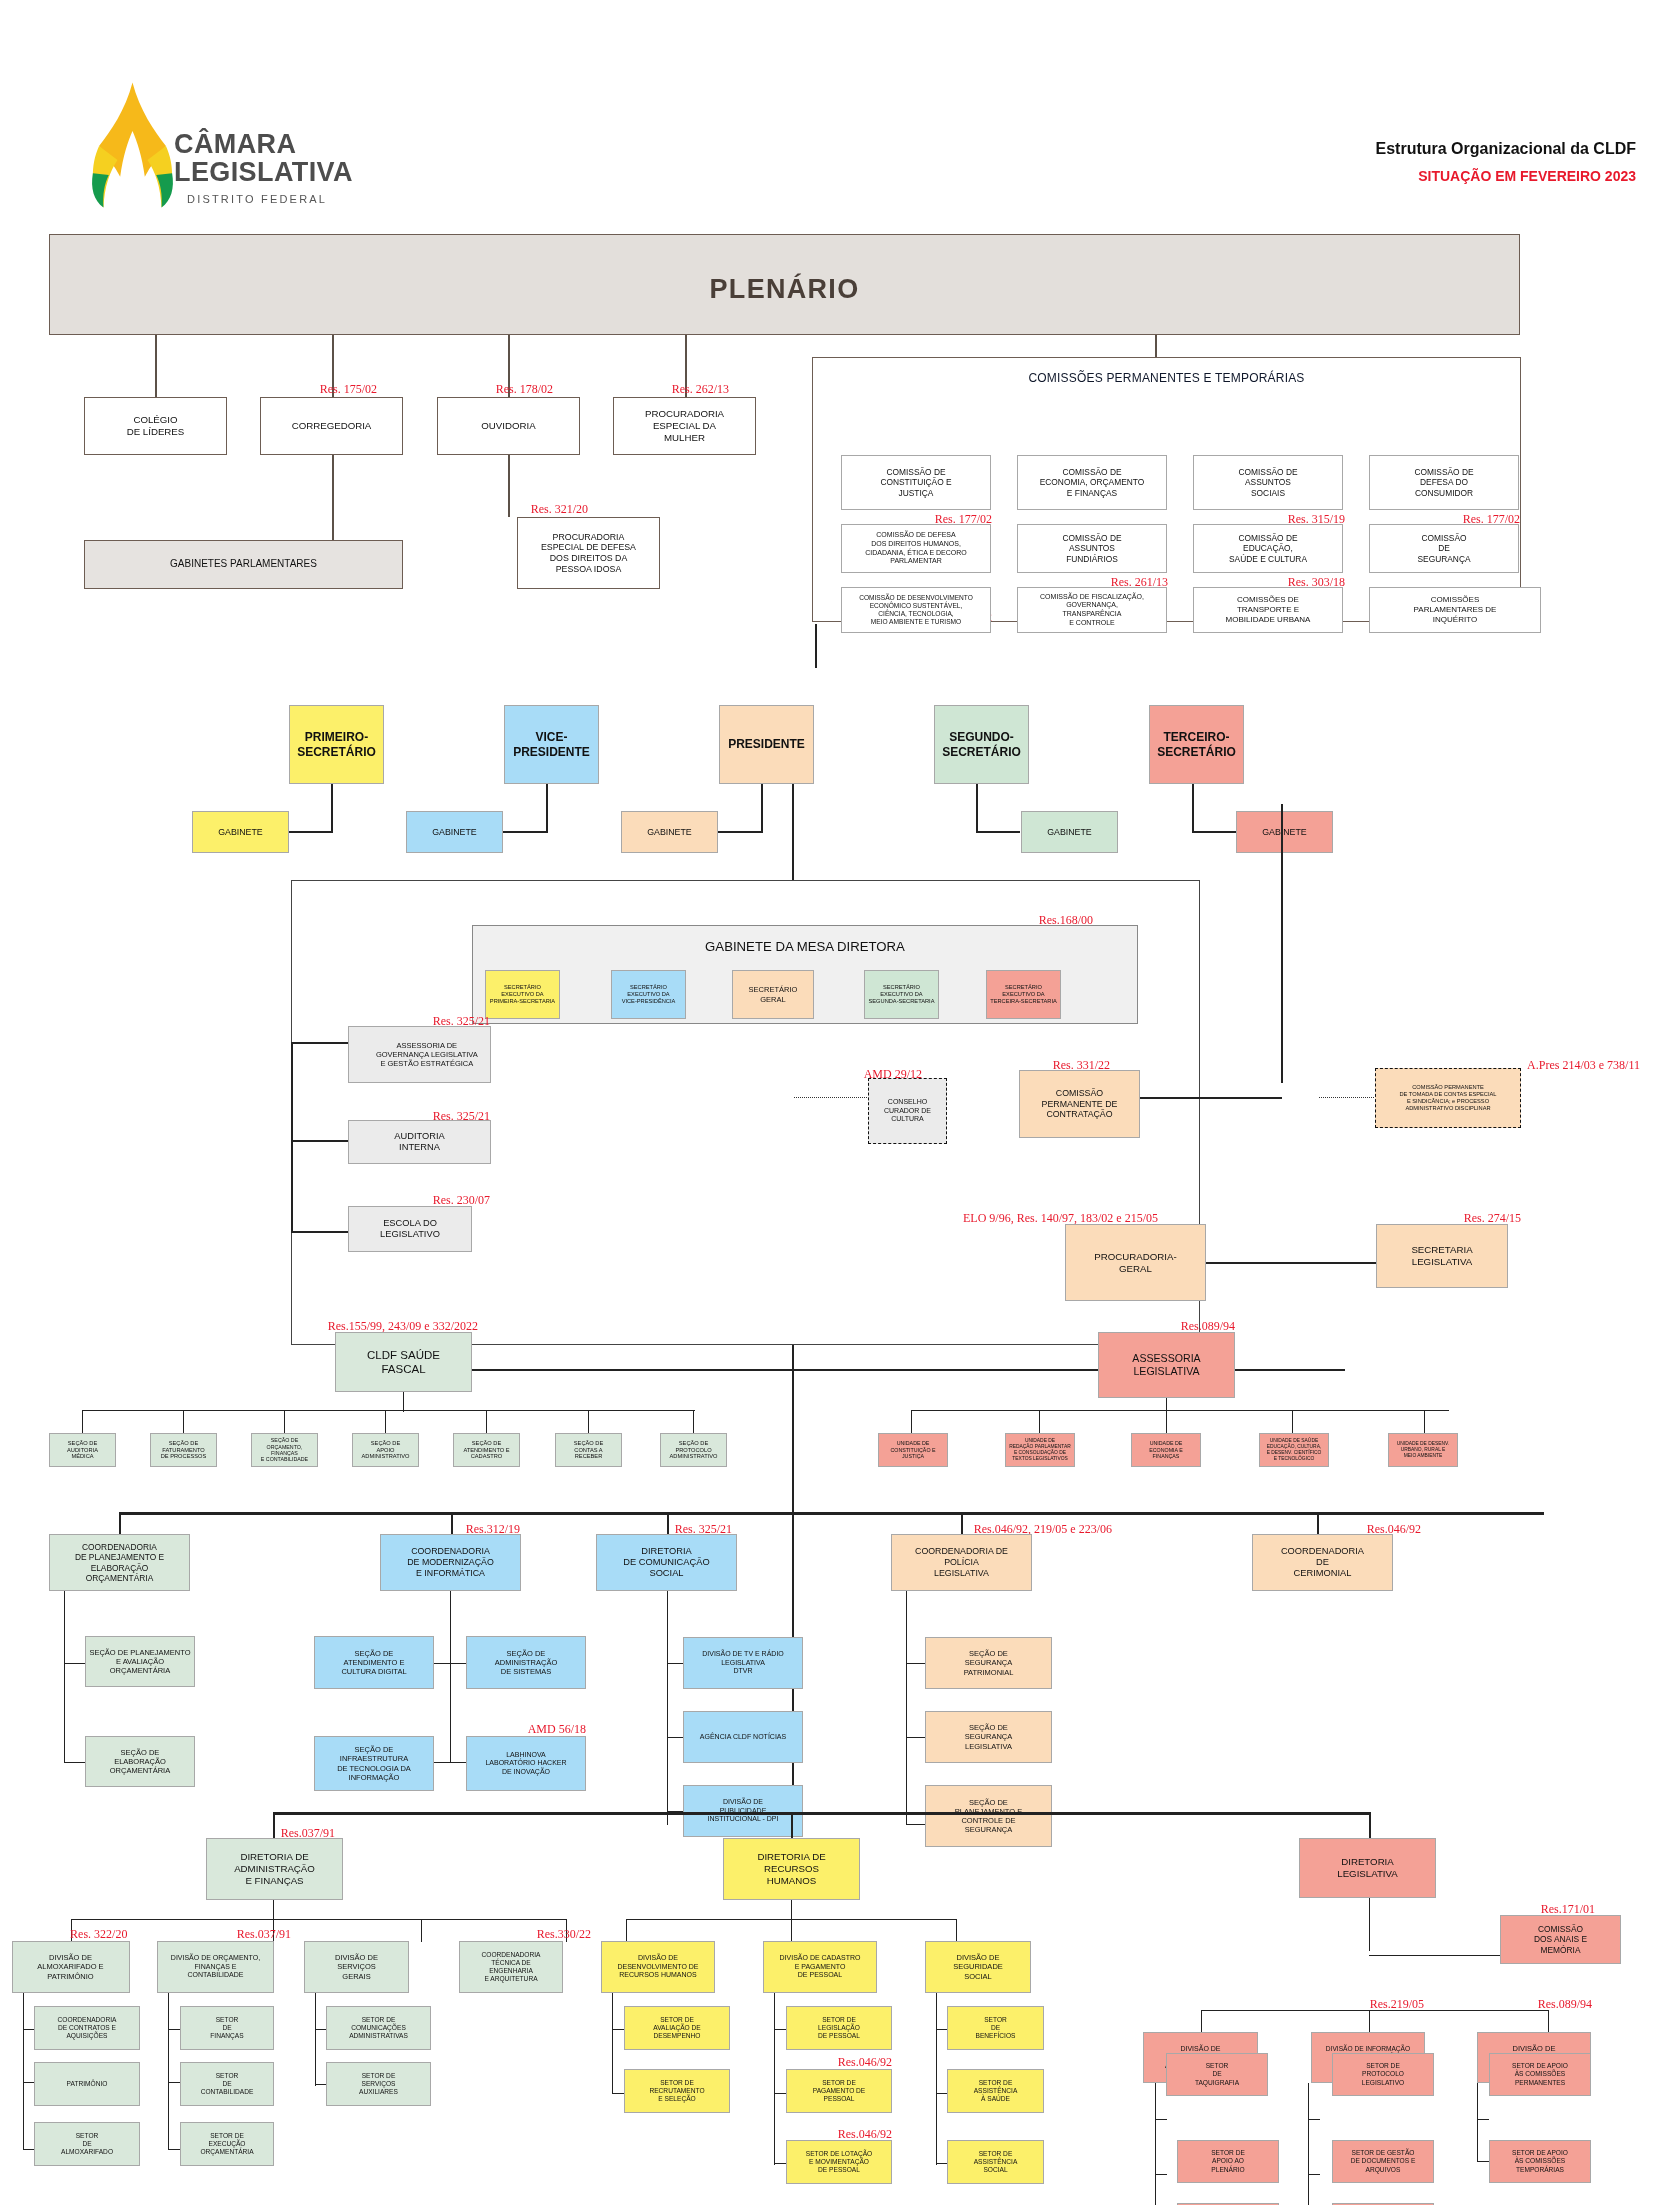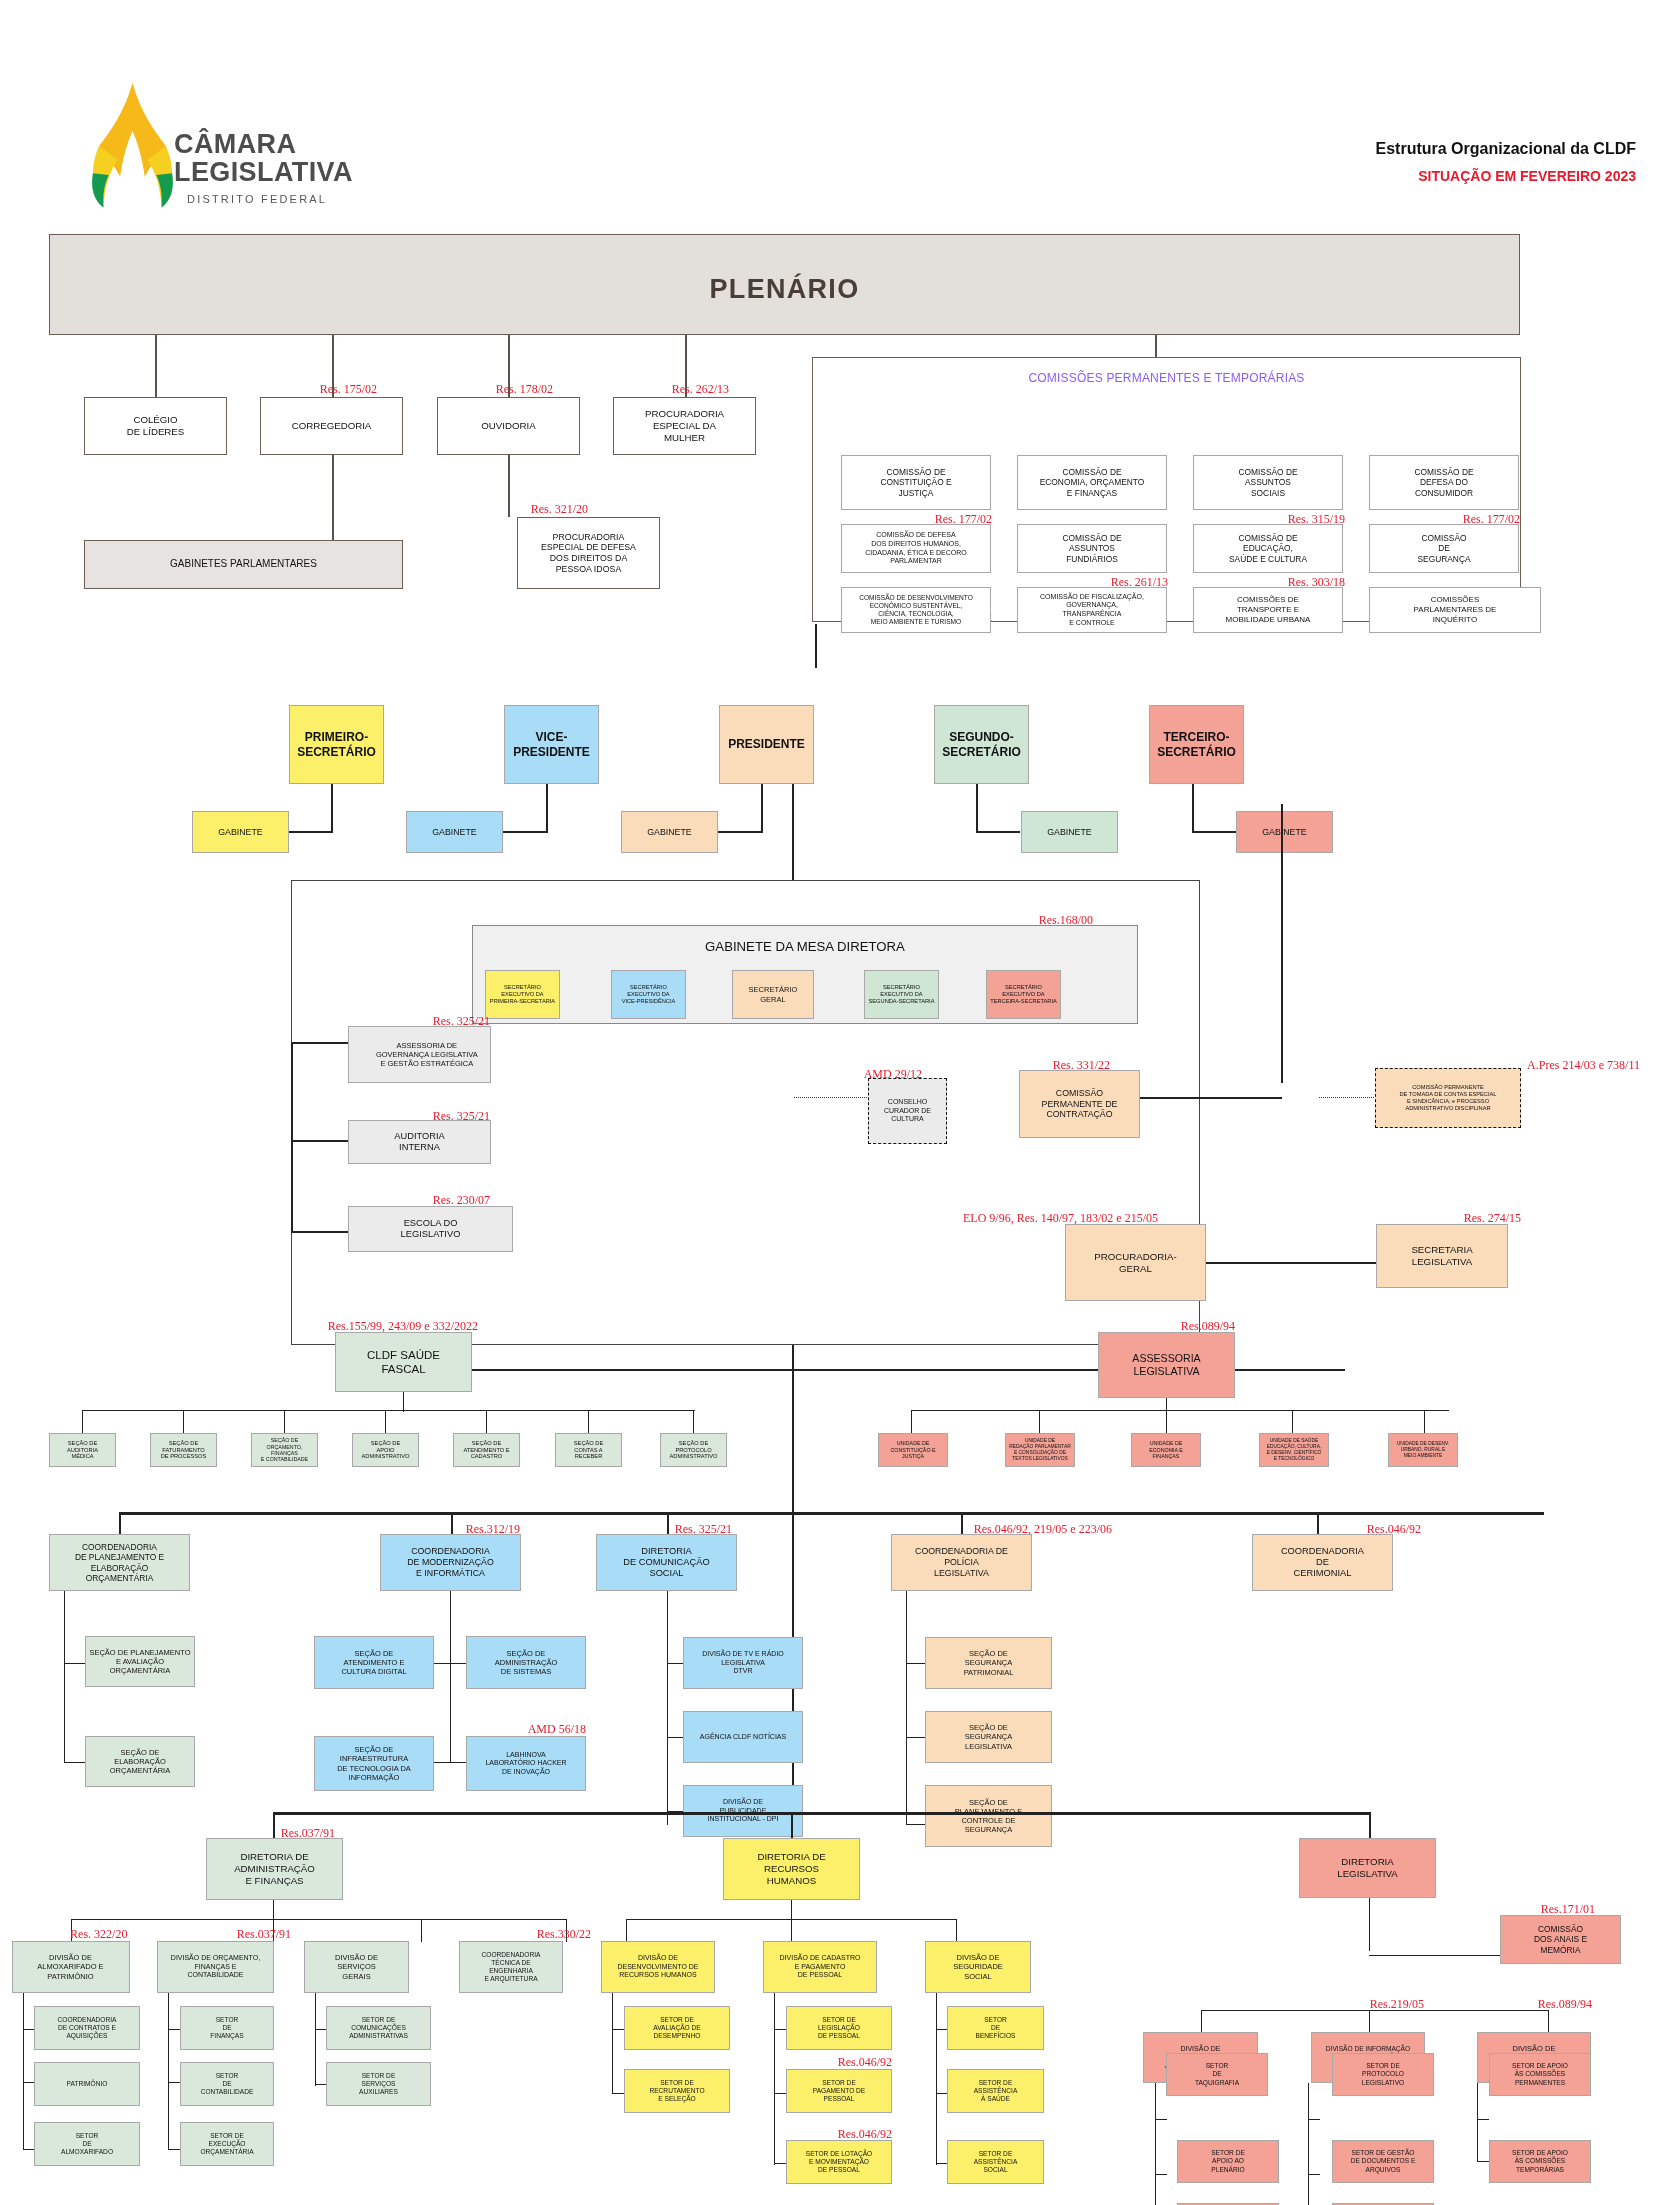--- a/index.html
+++ b/index.html
@@ -32,21 +32,21 @@
 
   .logo-text1{position:absolute;left:174px;top:132px;font-size:27px;font-weight:bold;color:#4d4d4d;letter-spacing:0.4px;line-height:0.95;}
   .logo-text2{position:absolute;left:174px;top:160px;font-size:27px;font-weight:bold;color:#4d4d4d;letter-spacing:0.4px;line-height:0.95;}
   .logo-text3{position:absolute;left:175px;top:193px;font-size:11px;color:#555;letter-spacing:2.2px;padding-left:12px;}
 
   
   .banner{position:absolute;box-sizing:border-box;background:#e3dfdb;border:1.8px solid #6d5d53;}
   .banner-title{position:absolute;width:100%;text-align:center;color:#4a3f38;font-weight:bold;}
 
   .groupbox{position:absolute;box-sizing:border-box;border:1.8px solid #6d5d53;background:#fff;}
-  .group-title{position:absolute;width:100%;text-align:center;color:#8b5cf6;font-weight:normal;}
+  .group-title{position:absolute;width:100%;text-align:center;color:#0f172a;font-weight:normal;}
 </style>
 </head>
 <body>
 
 <div id="page">
 
   <svg class="abs" style="left:84px;top:79px;" width="97" height="132" viewBox="0 0 220 300">
     <path d="M110 8 C126 70 160 120 186 152 C168 176 150 198 138 222 C132 176 120 140 110 118 C100 140 88 176 82 222 C70 198 52 176 34 152 C60 120 94 70 110 8 Z" fill="#f6b91a"></path>
     <path d="M34 152 C14 196 14 250 44 292 C46 246 58 210 76 184 Z" fill="#f5d020"></path>
     <path d="M186 152 C206 196 206 250 176 292 C174 246 162 210 144 184 Z" fill="#f5d020"></path>
@@ -217,21 +217,21 @@
   <div class="res" style="left:340px;top:1014px;width:150px;">Res. 325/21</div>
   <div class="node thingray" style="left:348px;top:1026px;width:143px;height:57px;font-size:7.5px;background:#ebebeb;padding-left:16px;">ASSESSORIA DE
 GOVERNANÇA LEGISLATIVA
 E GESTÃO ESTRATÉGICA</div>
 
   <div class="res" style="left:340px;top:1109px;width:150px;">Res. 325/21</div>
   <div class="node thingray" style="left:348px;top:1120px;width:143px;height:44px;font-size:9.3px;background:#ebebeb;">AUDITORIA
 INTERNA</div>
 
   <div class="res" style="left:340px;top:1193px;width:150px;">Res. 230/07</div>
-  <div class="node thingray" style="left:348px;top:1206px;width:165px;height:46px;font-size:9.3px;background:#ebebeb;">ESCOLA DO
+  <div class="node thingray" style="left:348px;top:1206px;width:124px;height:46px;font-size:9.3px;background:#ebebeb;">ESCOLA DO
 LEGISLATIVO</div>
 
   <div class="dot-h" style="left:794px;top:1097px;width:75px;"></div>
   <div class="res" style="left:812px;top:1067px;width:110px;">AMD 29/12</div>
   <div class="node dashed" style="left:868px;top:1078px;width:79px;height:66px;font-size:7px;background:#ebebeb;">CONSELHO
 CURADOR DE
 CULTURA</div>
 
   <div class="res" style="left:909px;top:1058px;width:201px;">Res. 331/22</div>
   <div class="node thingray" style="left:1019px;top:1070px;width:121px;height:68px;font-size:8.8px;background:#fbdcba;">COMISSÃO

